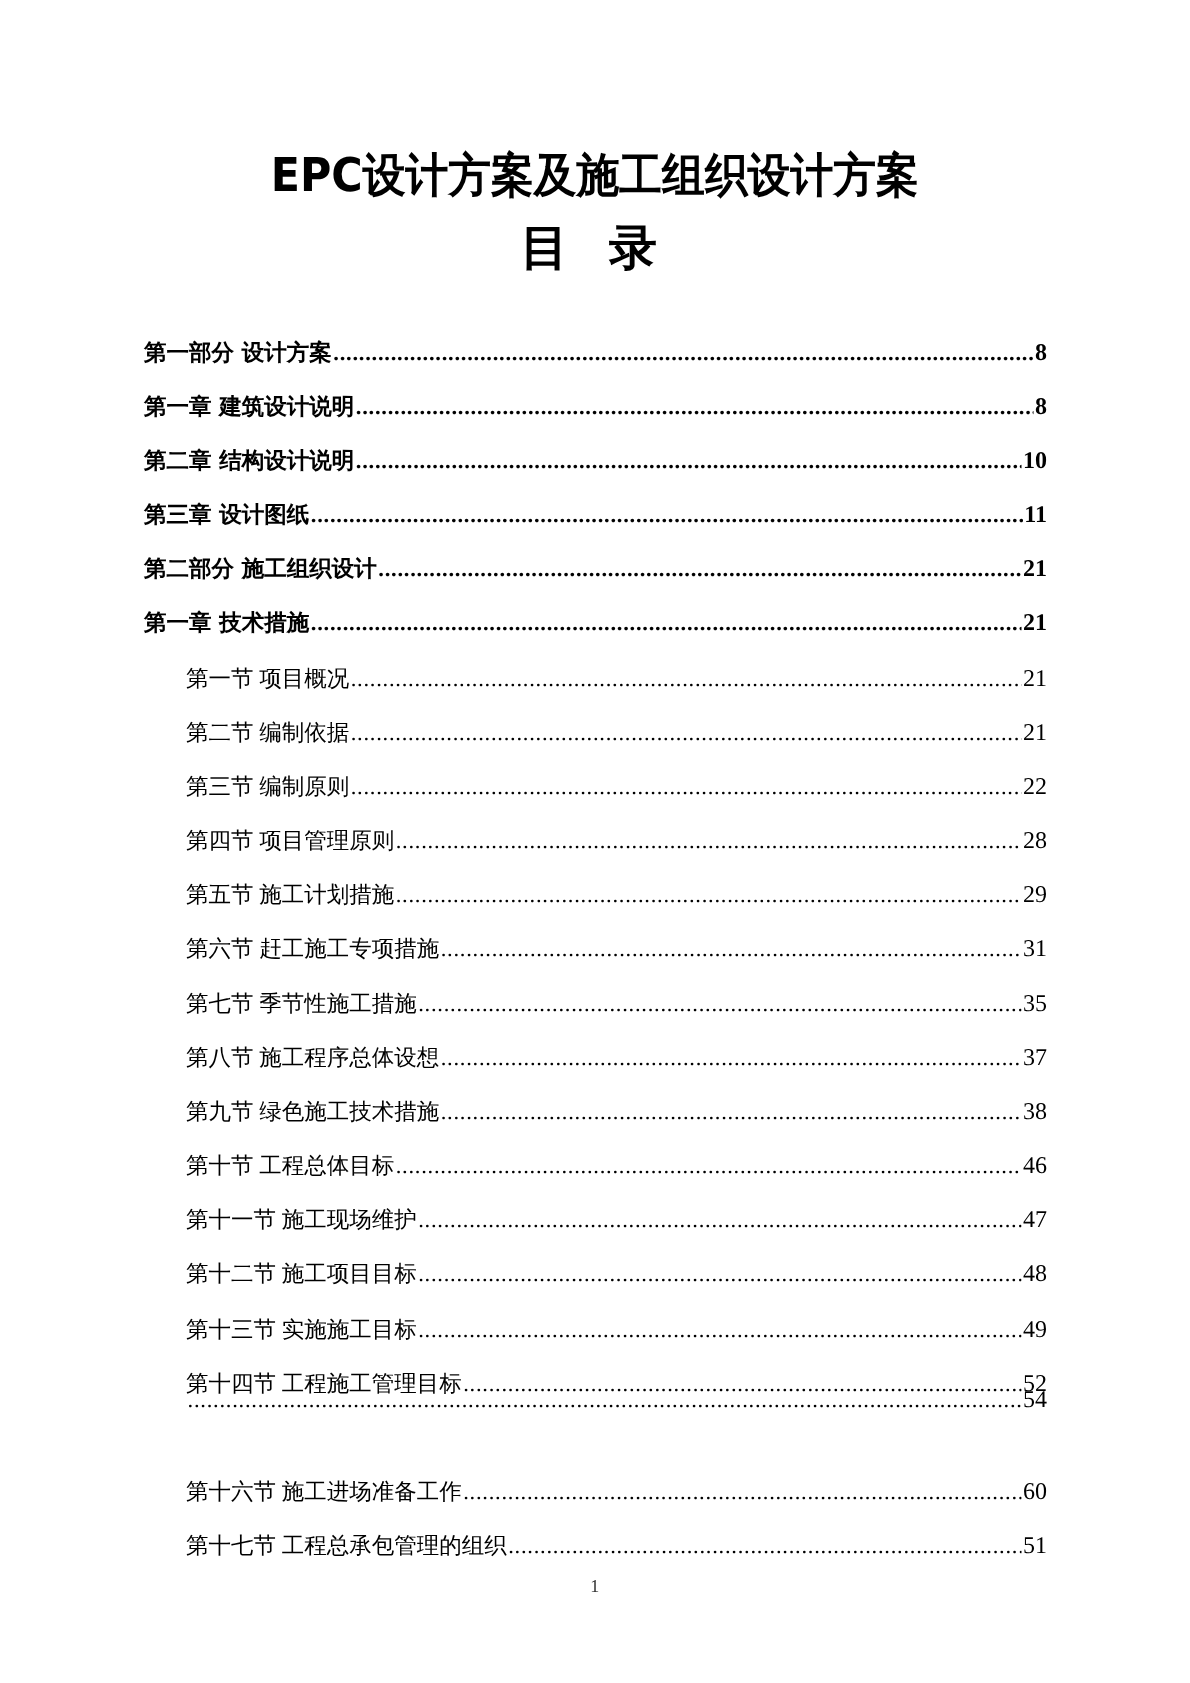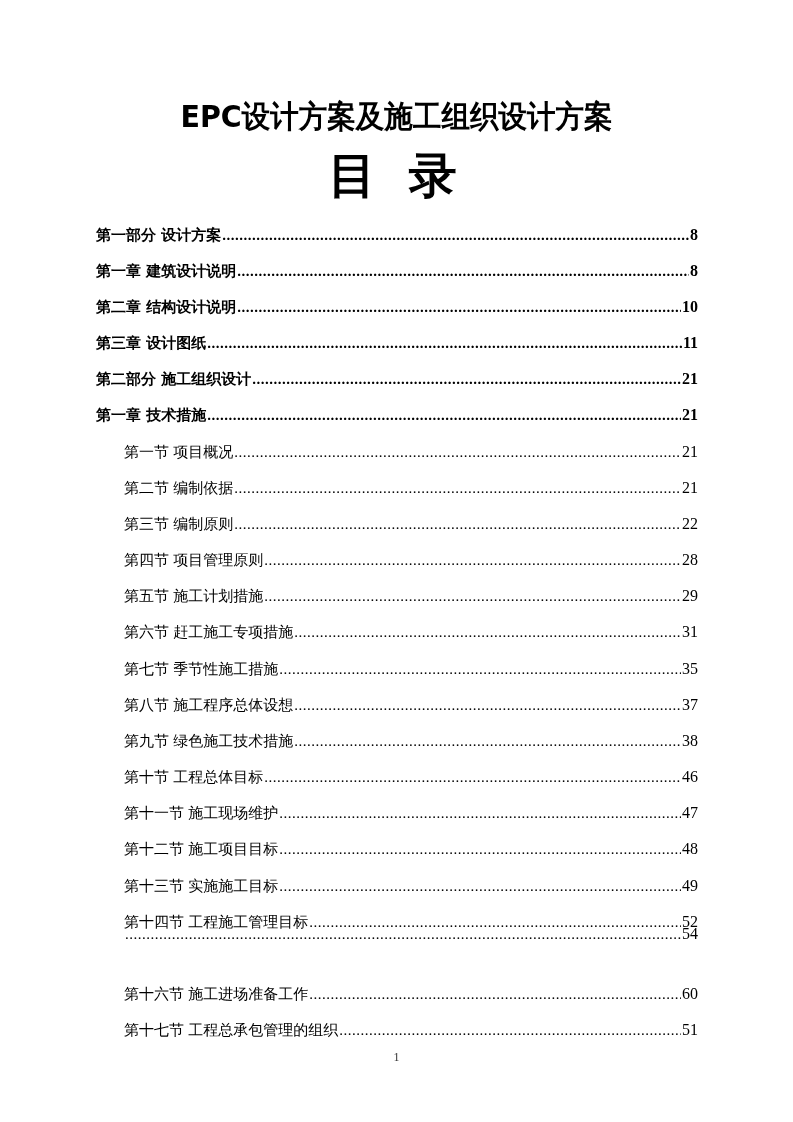--- a/index.html
+++ b/index.html
@@ -4,31 +4,31 @@
 <style>
   html, body { margin: 0; padding: 0; background: #ffffff; }
   body { width: 793px; height: 1122px; position: relative; overflow: hidden; color: #000; }
   .title {
     position: absolute; left: 0; top: 96px; width: 793px; text-align: center;
     font-family: "DejaVu Sans", sans-serif; font-weight: bold; font-size: 31px; letter-spacing: 0px;
     transform: scaleX(0.92); transform-origin: center;
   }
   .subtitle {
     position: absolute; left: 0; top: 144px; width: 793px; text-align: center;
-    font-family: "DejaVu Sans", sans-serif; font-weight: bold; font-size: 48px; letter-spacing: 8px;
+    font-family: "DejaVu Sans", sans-serif; font-weight: bold; font-size: 32px; letter-spacing: 8px;
   }
   .toc { position: absolute; left: 0; top: 0; width: 793px; }
   .row {
     position: absolute; display: flex; align-items: baseline; height: 24px;
     font-family: "Liberation Serif", "DejaVu Serif", serif; font-size: 16px;
   }
   .row.l1 { left: 96px; width: 602px; font-weight: bold; }
   .row.l1 .label { font-family: "DejaVu Sans", sans-serif; font-size: 15px; }
   .row.l2 { left: 124px; width: 574px; font-weight: normal; }
-  .row.l2 .label { font-family: Liberation Sans, sans-serif; font-size: 15px; }
+  .row.l2 .label { font-family: Liberation Serif, serif; font-size: 15px; }
   .label { white-space: nowrap; margin-top: 24px; }
   .leader {
     flex: 1; overflow: hidden; white-space: nowrap; margin: 0 1px;
     font-family: "Liberation Serif", serif; font-size: 15px; letter-spacing: 0.5px;
   }
   .leader::before {
     content: "......................................................................................................................................................................................................";
   }
   .page { white-space: nowrap; font-family: "Liberation Serif", serif; }
   .footer {

